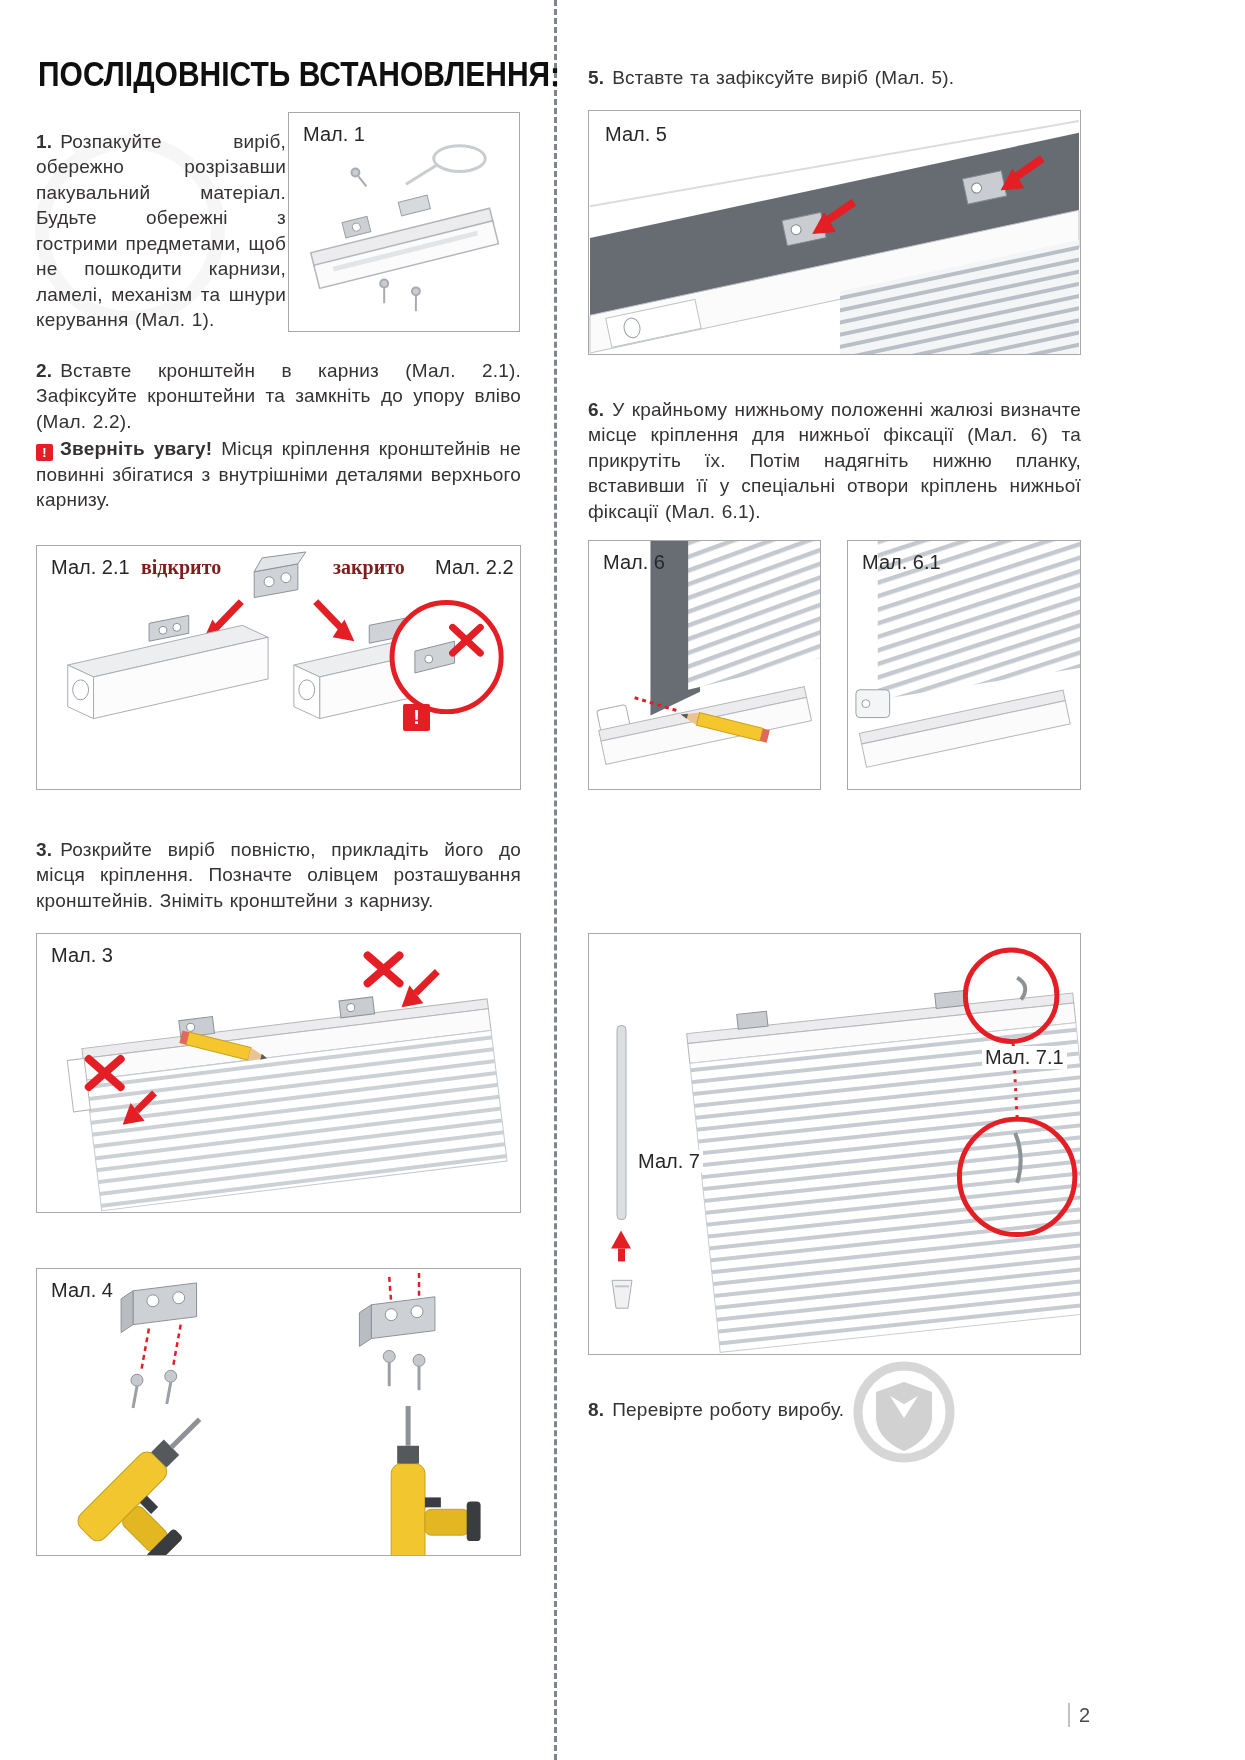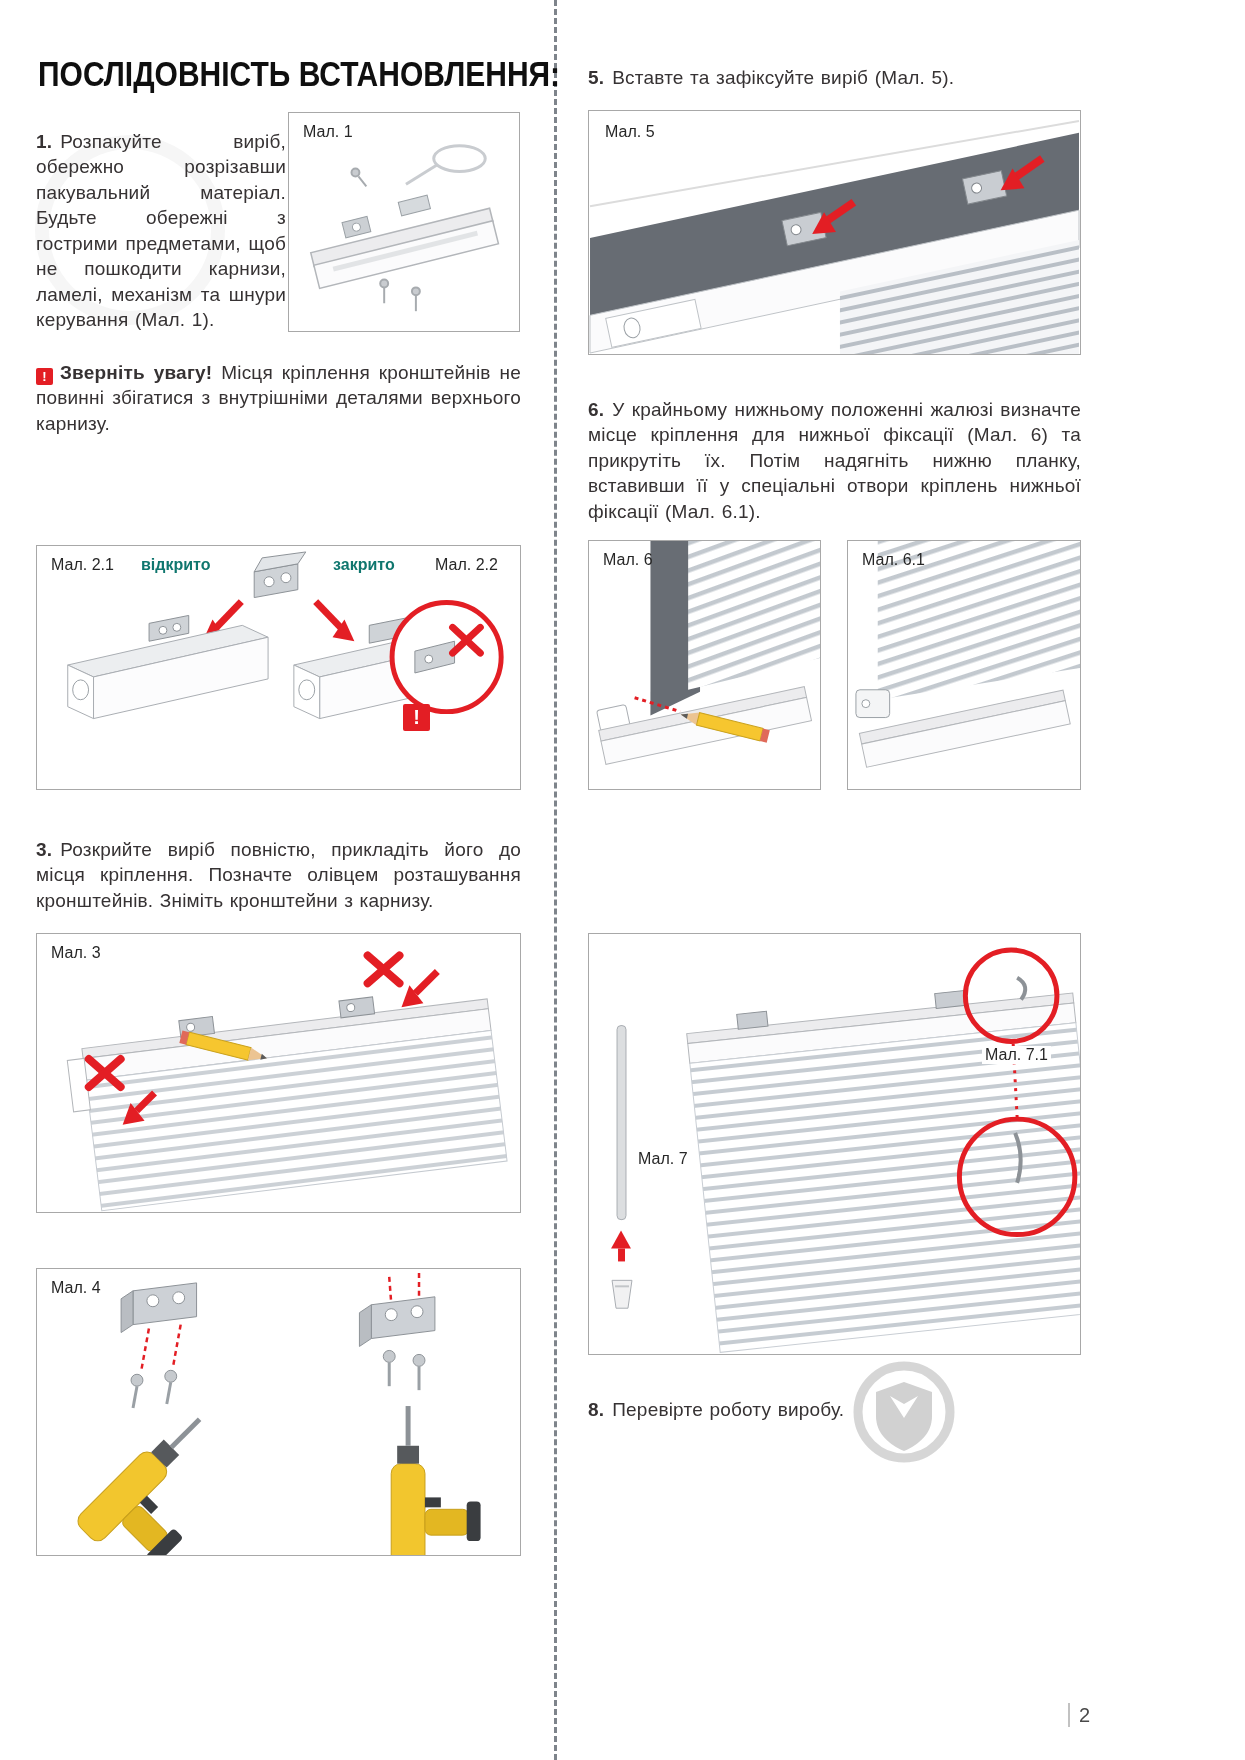--- a/index.html
+++ b/index.html
@@ -6,22 +6,22 @@
   .page{position:relative;width:1245px;height:1760px;background:#fff;
         font-family:"Liberation Sans",sans-serif;color:#343031;overflow:hidden;}
   .title{position:absolute;left:38px;top:34px;font-size:30px;font-weight:800;color:#0f0f0f;
          transform:scaleY(1.18);transform-origin:left top;letter-spacing:0px;white-space:nowrap;}
   .step{position:absolute;font-size:19px;line-height:1.34;text-align:justify;
         letter-spacing:0.2px;word-spacing:1px;color:#363233;z-index:2;}
   .num{font-weight:700;margin-right:8px;}
   .bold{font-weight:700;}
   .figbox{position:absolute;border:1px solid #a8a8a8;background:#fff;box-sizing:border-box;z-index:1;}
   .figbox svg{position:absolute;left:0;top:0;width:100%;height:100%;}
-  .figlabel{position:absolute;font-size:16px;color:#272727;z-index:3;white-space:nowrap;}
-  .figlabel.red{color:#0f766e;font-weight:700;}
+  .figlabel{position:absolute;font-size:20px;color:#272727;z-index:3;white-space:nowrap;}
+  .figlabel.red{color:#7f1d1d;font-weight:700;font-family:Liberation Serif, serif;}
   .figlabel.onwhite{background:#ffffff;padding:0 3px;}
   .warn-icon{display:inline-block;width:17px;height:17px;background:#e31e24;color:#fff;
              font-weight:700;text-align:center;line-height:17px;font-size:13px;margin-right:7px;
              vertical-align:-2px;border-radius:2px;}
   .warn-mark{position:absolute;width:27px;height:27px;background:#e31e24;color:#fff;font-weight:700;
              font-size:20px;text-align:center;line-height:27px;z-index:4;border-radius:2px;}
   .divider{position:absolute;left:554px;top:0;height:1760px;width:0;border-left:3px dashed #7e848b;z-index:0;}
   .pagenum{position:absolute;left:1068px;top:1703px;display:flex;align-items:center;z-index:2;}
   .pagenum .bar{width:2px;height:24px;background:#c2c2c2;margin-right:9px;}
   .pagenum .n{font-size:20px;color:#4a4a4a;}
@@ -62,20 +62,23 @@
           <circle cx="96" cy="172" r="4" fill="#c9ccd0"></circle>
         <line x1="128" y1="184" x2="128" y2="200"></line>
           <circle cx="128" cy="180" r="4" fill="#c9ccd0"></circle>
         <line x1="70" y1="64" x2="78" y2="74"></line>
           <circle cx="67" cy="60" r="4" fill="#c9ccd0"></circle>
       </g>
     </svg>
   </div>
 
   <div class="step" style="left:36px;top:358px;width:485px">
+    <p style="margin:0">
+      <span class="num">2.</span><span>Вставте кронштейн в карниз (Мал. 2.1). Зафіксуйте кронштейни та замкніть до упору вліво (Мал. 2.2).</span>
+    </p>
     <p style="margin:2px 0 0 0">
       <span class="warn-icon">!</span><span class="bold">Зверніть увагу!</span> <span>Місця кріплення кронштейнів не повинні збігатися з внутрішніми деталями верхнього карнизу.</span>
     </p>
   </div>
 
   <div class="figbox" style="left:36px;top:545px;width:485px;height:245px">
     <div class="figlabel" style="left:14px;top:10px">Мал. 2.1</div>
     <div class="figlabel red" style="left:104px;top:10px">відкрито</div>
     <div class="figlabel red" style="left:296px;top:10px">закрито</div>
     <div class="figlabel" style="left:398px;top:10px">Мал. 2.2</div>

